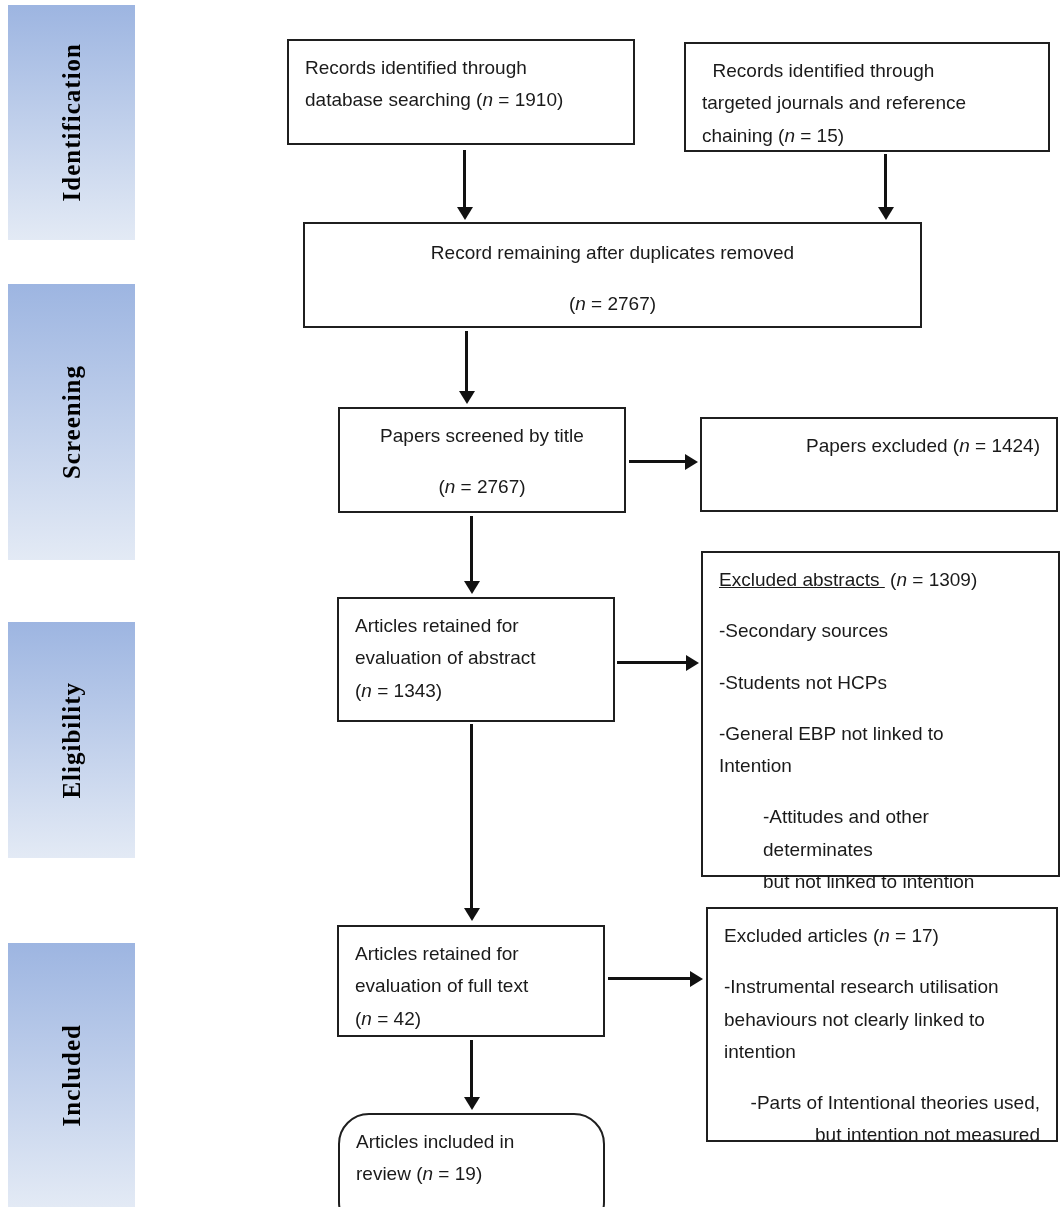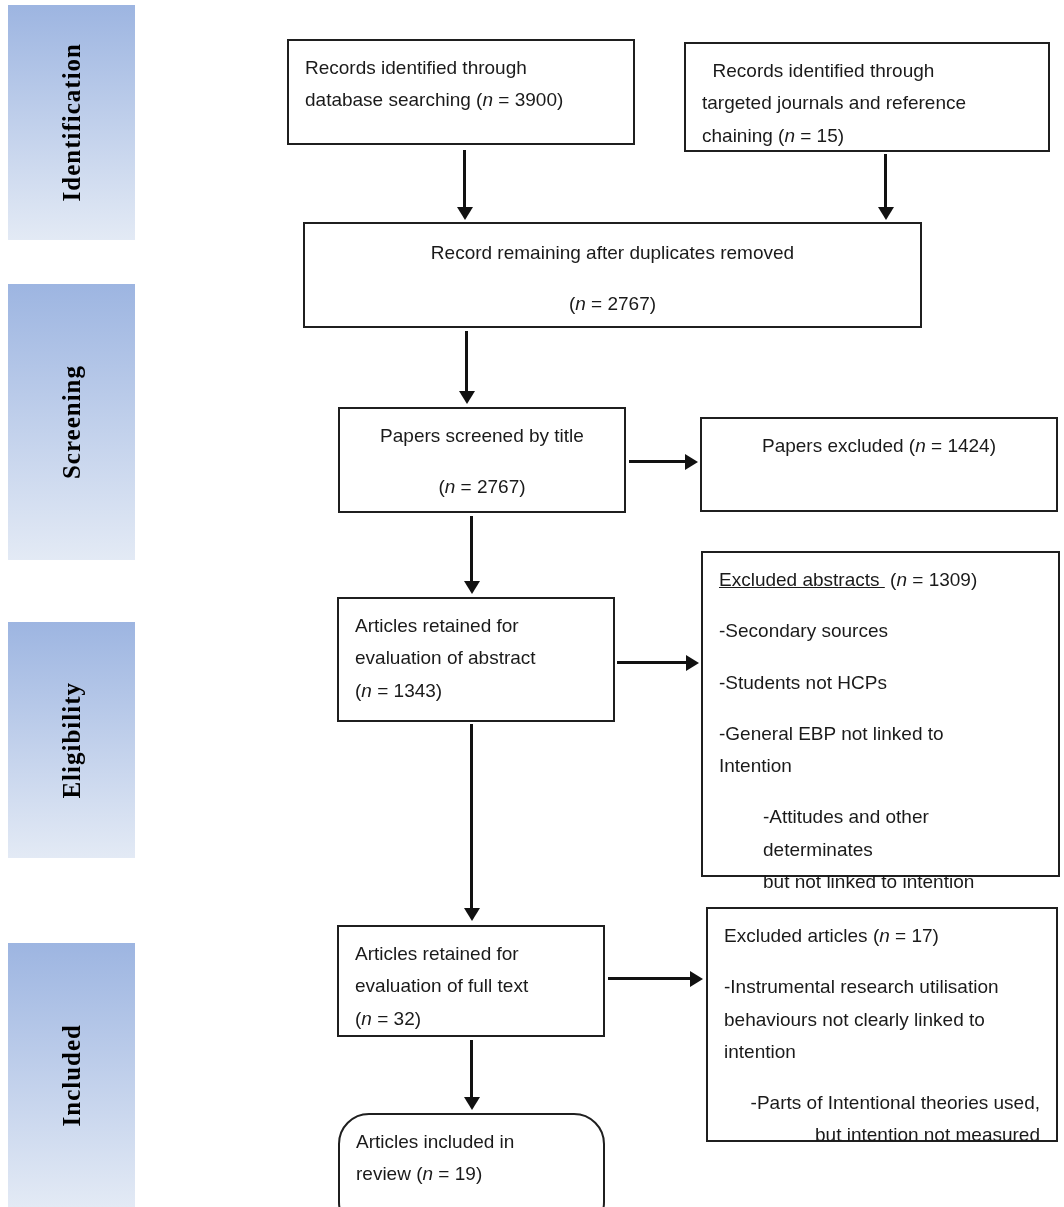--- a/index.html
+++ b/index.html
@@ -74,43 +74,43 @@
     <span class="stage-text">Screening</span>
   </div>
   <div class="stage" style="top:622px;height:236px;">
     <span class="stage-text">Eligibility</span>
   </div>
   <div class="stage" style="top:943px;height:264px;">
     <span class="stage-text">Included</span>
   </div>
 
   <div class="fbox" style="left:287px;top:39px;width:348px;height:106px;"><div class="para" style="text-align: left;"><span>Records identified through
-database searching (</span><span style="font-style: italic;">n</span><span> = 3900)</span></div></div>
+database searching (</span><span style="font-style: italic;">n</span><span> = 1910)</span></div></div>
 
   <div class="fbox" style="left:684px;top:42px;width:366px;height:110px;"><div class="para" style="text-align: left;"><span>  Records identified through
 targeted journals and reference
 chaining (</span><span style="font-style: italic;">n</span><span> = 15)</span></div></div>
 
   <div class="fbox centered" style="left:303px;top:222px;width:619px;height:106px;"><div class="para" style="text-align: center;"><span>Record remaining after duplicates removed</span></div><div class="para" style="text-align: center;"><span>(</span><span style="font-style: italic;">n</span><span> = 2767)</span></div></div>
 
   <div class="fbox" style="left:338px;top:407px;width:288px;height:106px;"><div class="para" style="text-align: center;"><span>Papers screened by title</span></div><div class="para" style="text-align: center;"><span>(</span><span style="font-style: italic;">n</span><span> = 2767)</span></div></div>
 
-  <div class="fbox" style="left:700px;top:417px;width:358px;height:95px;"><div class="para" style="text-align: center;"><span>Papers excluded (</span><span style="font-style: italic;">n</span><span> = 1424)</span></div></div>
+  <div class="fbox" style="left:700px;top:417px;width:358px;height:95px;"><div class="para" style="text-align: right;"><span>Papers excluded (</span><span style="font-style: italic;">n</span><span> = 1424)</span></div></div>
 
   <div class="fbox" style="left:337px;top:597px;width:278px;height:125px;"><div class="para" style="text-align: left;"><span>Articles retained for
 evaluation of abstract
 (</span><span style="font-style: italic;">n</span><span> = 1343)</span></div></div>
 
   <div class="fbox" style="left:701px;top:551px;width:359px;height:326px;"><div class="para" style="text-align: left;"><span style="text-decoration: underline;">Excluded abstracts </span><span> (</span><span style="font-style: italic;">n</span><span> = 1309)</span></div><div class="para" style="text-align: left;"><span>-Secondary sources</span></div><div class="para" style="text-align: left;"><span>-Students not HCPs</span></div><div class="para" style="text-align: left;"><span>-General EBP not linked to
 Intention</span></div><div class="para" style="text-align: left; margin-left: 44px;"><span>-Attitudes and other determinates
 but not linked to intention</span></div></div>
 
   <div class="fbox" style="left:337px;top:925px;width:268px;height:112px;"><div class="para" style="text-align: left;"><span>Articles retained for
 evaluation of full text
-(</span><span style="font-style: italic;">n</span><span> = 32)</span></div></div>
+(</span><span style="font-style: italic;">n</span><span> = 42)</span></div></div>
 
   <div class="fbox" style="left:706px;top:907px;width:352px;height:235px;"><div class="para" style="text-align: left;"><span>Excluded articles (</span><span style="font-style: italic;">n</span><span> = 17)</span></div><div class="para" style="text-align: left;"><span>-Instrumental research utilisation
 behaviours not clearly linked to
 intention</span></div><div class="para" style="text-align: right;"><span>-Parts of Intentional theories used,
 but intention not measured</span></div></div>
 
   <div class="fbox" style="left:338px;top:1113px;width:267px;height:120px;border-radius:31px;"><div class="para" style="text-align: left;"><span>Articles included in
 review (</span><span style="font-style: italic;">n</span><span> = 19)</span></div></div>
 
   <div class="arrow-v" style="left:463px;top:150px;height:58px;"></div>

